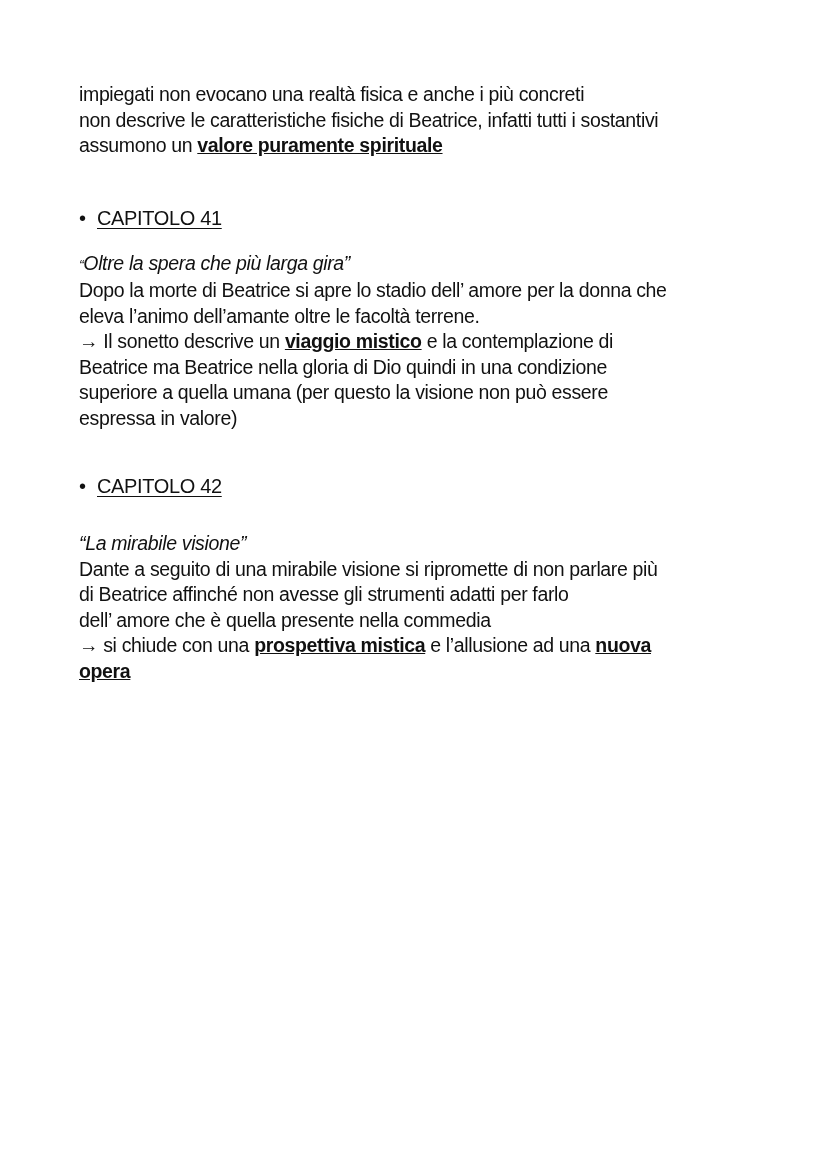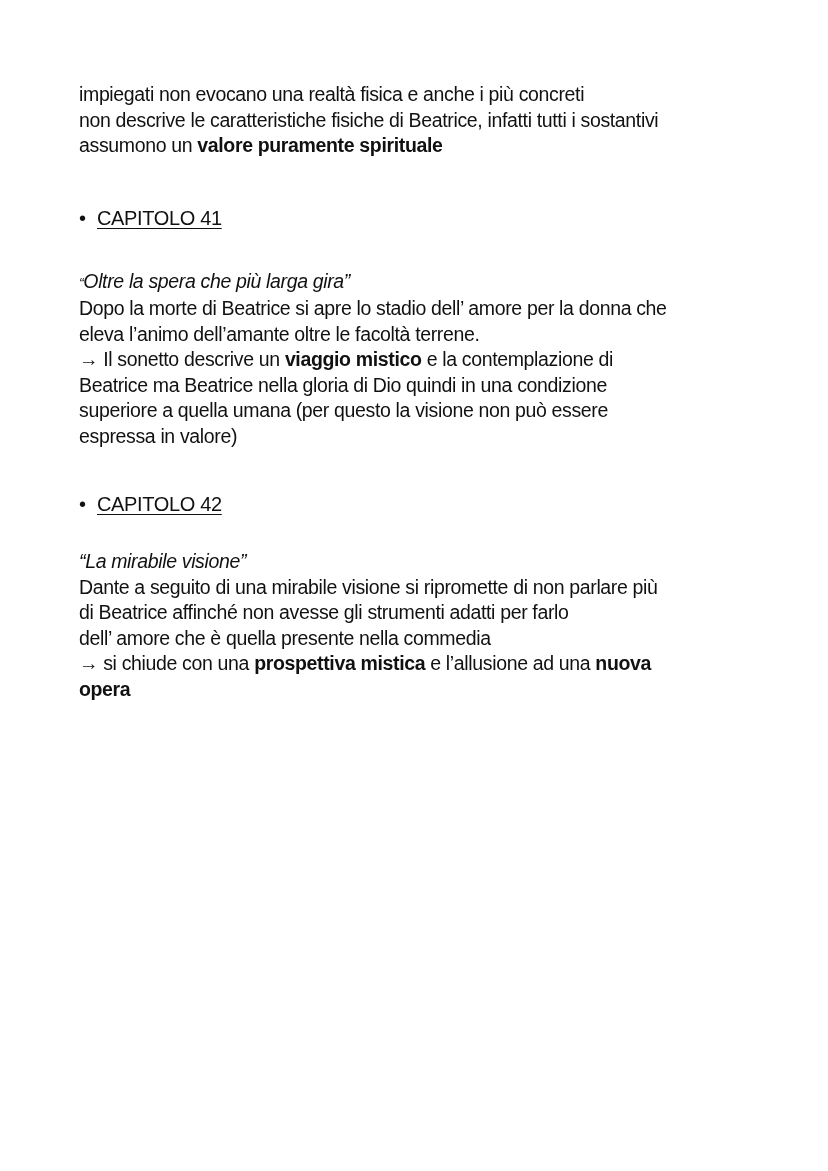--- a/index.html
+++ b/index.html
@@ -19,21 +19,21 @@
       position: absolute;
       left: 79px;
       top: 82px;
       width: 700px;
       font-size: 19.5px;
       line-height: 25.5px;
       letter-spacing: -0.35px;
     }
     .para { margin: 0; }
     .line { display: block; white-space: nowrap; }
-    b, .bold { font-weight: bold; }
+    b, .bold { font-weight: bold; text-decoration: underline; }
     .heading {
       margin: 0;
       display: block;
       white-space: nowrap;
       font-size: 20px;
       line-height: 26px;
     }
     .heading .bullet {
       display: inline-block;
       width: 18px;
@@ -54,21 +54,21 @@
   <p class="para">
     <span class="line">impiegati non evocano una realtà fisica e anche i più concreti</span>
     <span class="line">non descrive le caratteristiche fisiche di Beatrice, infatti tutti i sostantivi</span>
     <span class="line"><span>assumono un </span><b>valore puramente spirituale</b></span>
   </p>
 
   <div style="margin-top:46px;">
     <div class="heading">
       <span class="bullet">•</span><span class="htext">CAPITOLO 41</span>
     </div>
-    <p class="para" style="margin-top:38px;">
+    <p class="para" style="margin-top:20px;">
       <span class="line quote"><span class="quote-small-open">“</span><span>Oltre la spera che più larga gira”</span></span>
       <span class="line">Dopo la morte di Beatrice si apre lo stadio dell’ amore per la donna che</span>
       <span class="line">eleva l’animo dell’amante oltre le facoltà terrene.</span>
       <span class="line"><span>→</span><span> Il sonetto descrive un </span><b>viaggio mistico</b><span> e la contemplazione di</span></span>
       <span class="line">Beatrice ma Beatrice nella gloria di Dio quindi in una condizione</span>
       <span class="line">superiore a quella umana (per questo la visione non può essere</span>
       <span class="line">espressa in valore)</span>
     </p>
   </div>
 

